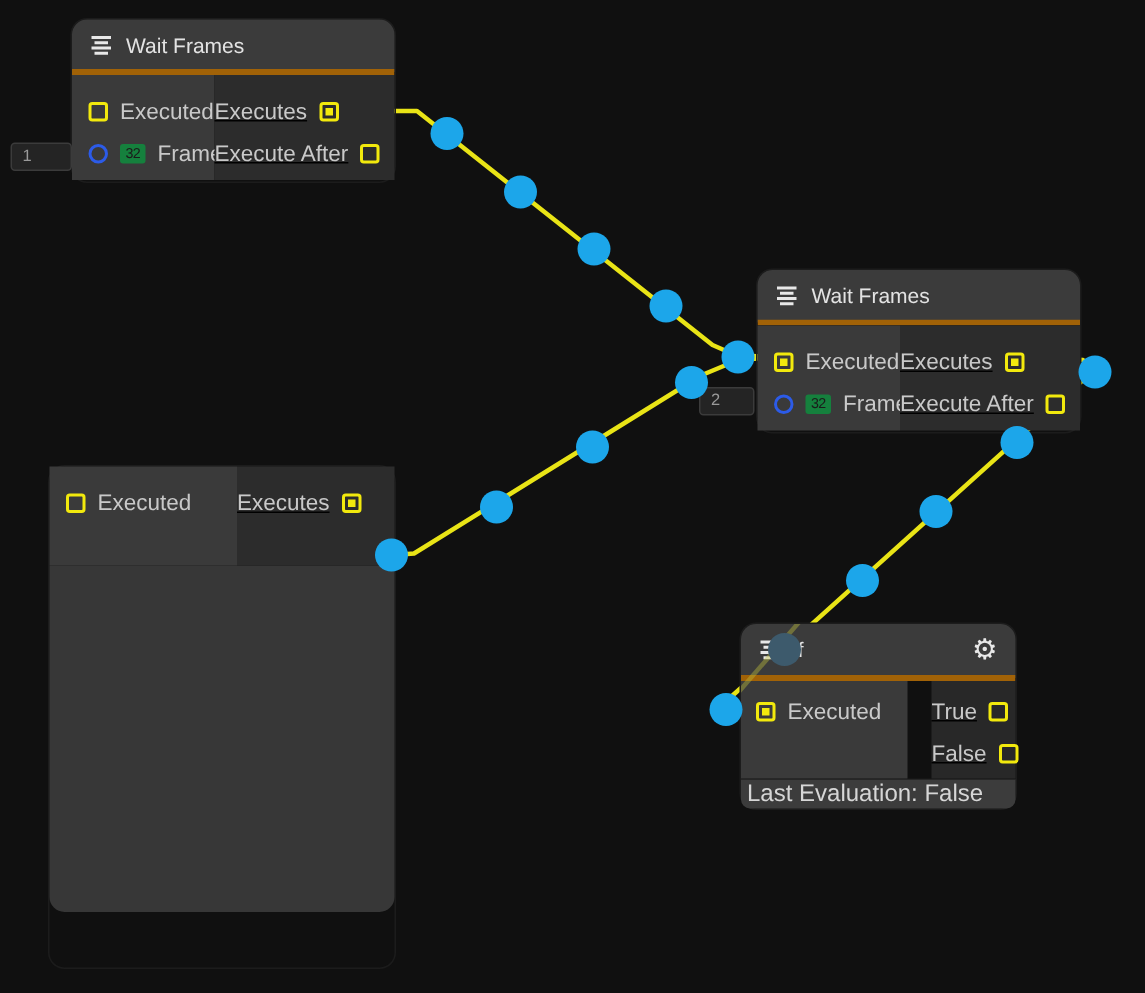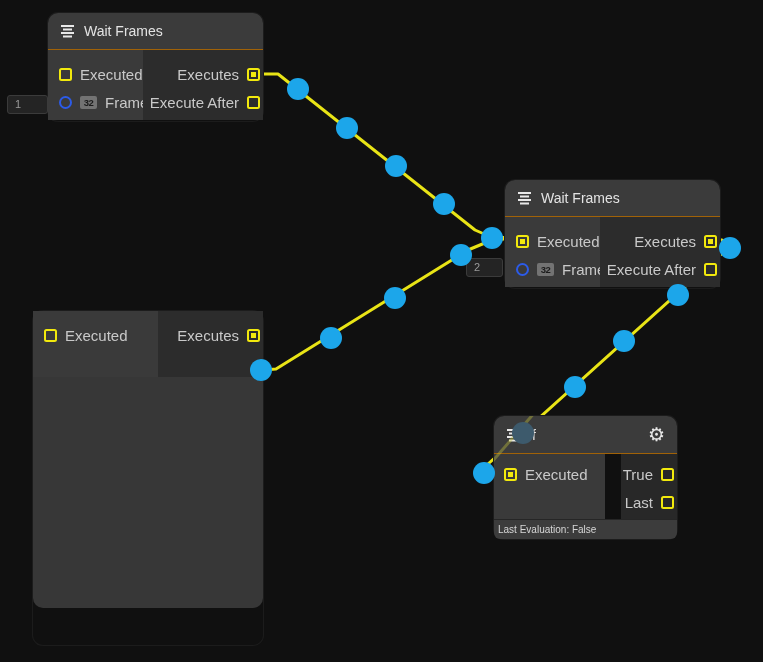--- a/index.html
+++ b/index.html
@@ -21,53 +21,53 @@
   .inline-field{
     position:absolute;z-index:3;height:19px;background:#242424;
     border:1px solid #3b3b3b;border-radius:3px;color:#9a9a9a;
     font-size:11px;line-height:19px;padding-left:7px;box-sizing:border-box;
   }
   
   .node .hdr{
     display:flex;align-items:center;gap:9px;
     background:#3b3b3b;border-radius:10px 10px 0 0;
     height:37px;padding:0 12px;box-sizing:border-box;
-    border-bottom:1px solid #a16207;
+    border-bottom:4px solid #a16207;
   }
   .node .hdr .ttl{color:#e3e3e3;font-size:14px;white-space:nowrap;}
   .body{position:relative;display:flex;}
   .col{box-sizing:border-box;padding-top:10px;}
   .col.left{background:#3a3a3a;}
   .col.right{background:#2c2c2c;margin-left:auto;}
   .prow{height:28px;display:flex;align-items:center;gap:8px;box-sizing:border-box;}
   .prow.left{padding-left:11px;}
-  .prow.right{justify-content:flex-end;padding-right:3px;}
+  .prow.right{justify-content:flex-start;padding-right:18px;text-decoration:underline;}
   .plabel{color:#c9c9c9;font-size:15px;white-space:nowrap;}
   
   .psq{
     width:13px;height:13px;box-sizing:border-box;border:2px solid #F2E90D;
     border-radius:2.5px;position:relative;flex:0 0 auto;
   }
   .psq.on::after{
     content:"";position:absolute;left:2px;top:2px;width:5px;height:5px;background:#F2E90D;
   }
   .pcirc{
     width:13px;height:13px;box-sizing:border-box;border-radius:50%;flex:0 0 auto;
     border:2px solid #DCDCDC;background:transparent;
   }
   .pcirc.blue{border-color:#2C5BE8;}
   .pcirc.cyan{border-color:#19E3D6;}
   .badge32{
-    min-width:17px;height:13px;background:#737373;border-radius:2px;color:#1b1b1b;
-    font-size:9.5px;font-weight:bold;display:flex;align-items:center;justify-content:center;
+    min-width:17px;height:13px;background:#15803d;border-radius:2px;color:#1b1b1b;
+    font-size:9.5px;font-weight:normal;display:flex;align-items:center;justify-content:center;
     letter-spacing:-0.5px;flex:0 0 auto;padding:0 1px;box-sizing:border-box;
   }
   .footer{
     background:#3c3c3c;height:19px;border-radius:0 0 6px 6px;
-    color:#d6d6d6;font-size:10px;line-height:19px;padding-left:4px;
+    color:#d6d6d6;font-size:16px;line-height:19px;padding-left:4px;
     border-top:1px solid #262626;
   }
   .gear{
     margin-left:auto;color:#e8e8e8;font-size:19px;line-height:19px;cursor:pointer;
   }
   .preview{background:#373737;border-radius:0 0 10px 10px;}
   svg{display:block;}
 </style>
 </head>
 <body>
@@ -191,21 +191,21 @@
         <span class="psq on"></span>
         <span class="plabel">Executed</span>
       </div>
     </div>
     <div class="col right" style="width:56px;height:65px;padding-top:6px;background:#282828;">
       <div class="prow right">
         <span class="plabel">True</span>
         <span class="psq"></span>
       </div>
       <div class="prow right">
-        <span class="plabel">Last</span>
+        <span class="plabel">False</span>
         <span class="psq"></span>
       </div>
     </div>
   </div>
   <div class="footer">Last Evaluation: False</div>
 </div>
 
 <svg id="overlay" width="763" height="662">
   <defs>
       <clipPath id="ifclip">

